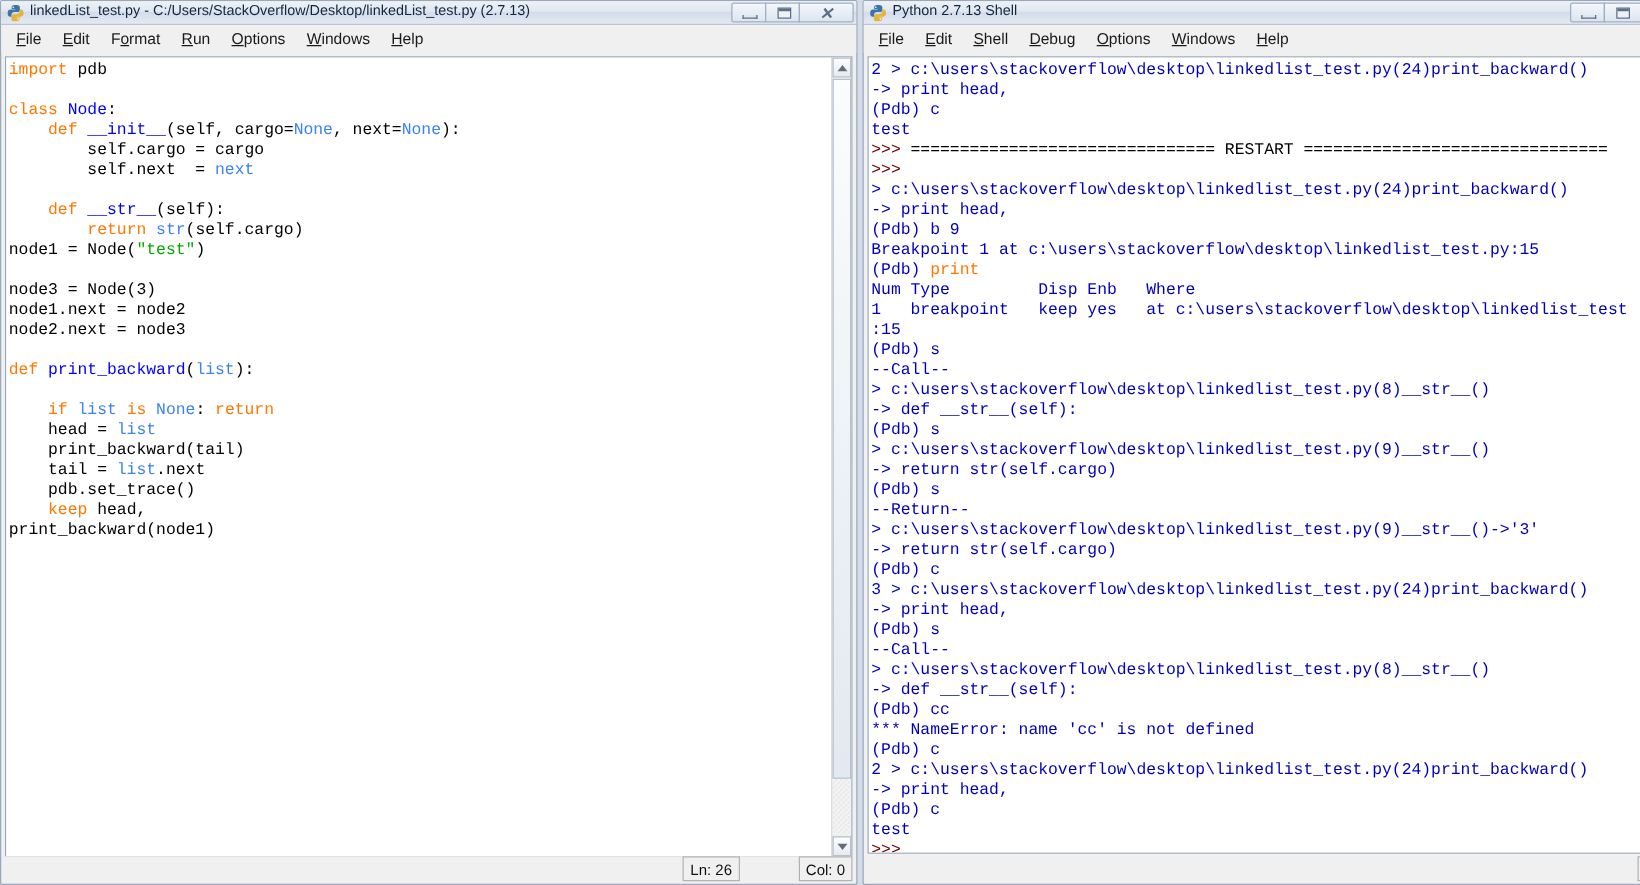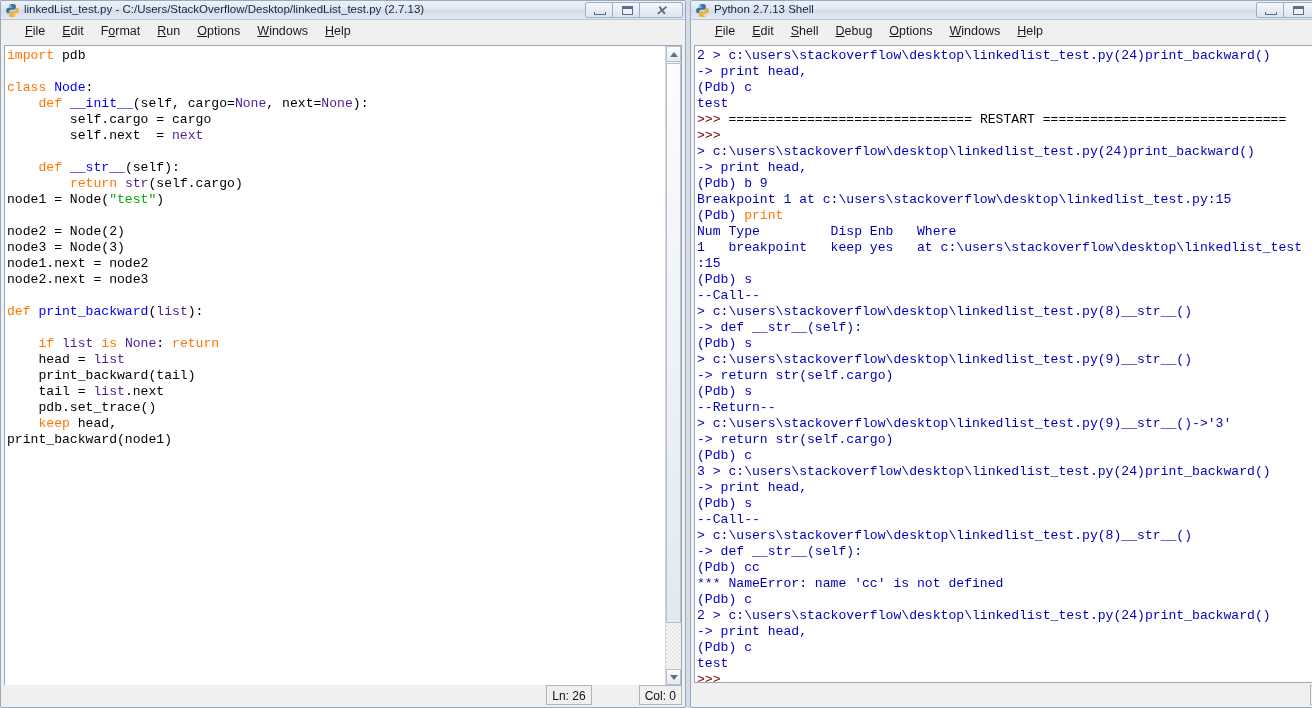--- a/index.html
+++ b/index.html
@@ -67,21 +67,21 @@
     position: absolute; left: 0; top: 0; right: 0; bottom: 0;
     color: #5d6f88; font-size: 13px; font-weight: bold;
     display: flex; align-items: center; justify-content: center;
     font-family: "Liberation Sans", sans-serif;
   }
 
   .menubar {
     height: 22px;
     background: #f0f0f0;
     display: flex; align-items: center;
-    padding-left: 16px;
+    padding-left: 4px;
     border-bottom: 1px solid #f0f0f0;
   }
   .menuitem {
     font-size: 12.5px;
     color: #1a1a1a;
     padding: 1px 9px 1px 8px;
     white-space: nowrap;
     font-family: "Liberation Sans", sans-serif;
   }
   .menuitem .mn { text-decoration: underline; }
@@ -103,21 +103,21 @@
   .codeline, .shellline {
     font-family: "Liberation Mono", "DejaVu Sans Mono", monospace;
     font-size: 13.1px;
     line-height: 16px;
     white-space: pre;
     color: #000000;
     height: 16px;
   }
   
   .kw   { color: #ff7700; }   
-  .bi   { color: #4c1d95; }   
+  .bi   { color: #3b82f6; }   
   .defn { color: #0000ff; }   
   .str  { color: #00aa00; }
   .out  { color: #0000bb; }   
   .err  { color: #0000bb; }
   .prompt { color: #770000; } 
   .blk  { color: #000000; }
 
   
   .vscroll {
     position: absolute; top: 0; right: 0; width: 16px; bottom: 0;
@@ -217,21 +217,20 @@
           <div class="codeline"><span class="blk"></span></div>
           <div class="codeline"><span class="kw">class</span><span class="blk"> </span><span class="defn">Node</span><span class="blk">:</span></div>
           <div class="codeline"><span class="blk">    </span><span class="kw">def</span><span class="blk"> </span><span class="defn">__init__</span><span class="blk">(self, cargo=</span><span class="bi">None</span><span class="blk">, next=</span><span class="bi">None</span><span class="blk">):</span></div>
           <div class="codeline"><span class="blk">        self.cargo = cargo</span></div>
           <div class="codeline"><span class="blk">        self.next  = </span><span class="bi">next</span></div>
           <div class="codeline"><span class="blk"></span></div>
           <div class="codeline"><span class="blk">    </span><span class="kw">def</span><span class="blk"> </span><span class="defn">__str__</span><span class="blk">(self):</span></div>
           <div class="codeline"><span class="blk">        </span><span class="kw">return</span><span class="blk"> </span><span class="bi">str</span><span class="blk">(self.cargo)</span></div>
           <div class="codeline"><span class="blk">node1 = Node(</span><span class="str">"test"</span><span class="blk">)</span></div>
           <div class="codeline"><span class="blk"></span></div>
-          <div class="codeline"><span class="blk">node2 = Node(2)</span></div>
           <div class="codeline"><span class="blk">node3 = Node(3)</span></div>
           <div class="codeline"><span class="blk">node1.next = node2</span></div>
           <div class="codeline"><span class="blk">node2.next = node3</span></div>
           <div class="codeline"><span class="blk"></span></div>
           <div class="codeline"><span class="kw">def</span><span class="blk"> </span><span class="defn">print_backward</span><span class="blk">(</span><span class="bi">list</span><span class="blk">):</span></div>
           <div class="codeline"><span class="blk"></span></div>
           <div class="codeline"><span class="blk">    </span><span class="kw">if</span><span class="blk"> </span><span class="bi">list</span><span class="blk"> </span><span class="kw">is</span><span class="blk"> </span><span class="bi">None</span><span class="blk">: </span><span class="kw">return</span></div>
           <div class="codeline"><span class="blk">    head = </span><span class="bi">list</span></div>
           <div class="codeline"><span class="blk">    print_backward(tail)</span></div>
           <div class="codeline"><span class="blk">    tail = </span><span class="bi">list</span><span class="blk">.next</span></div>

